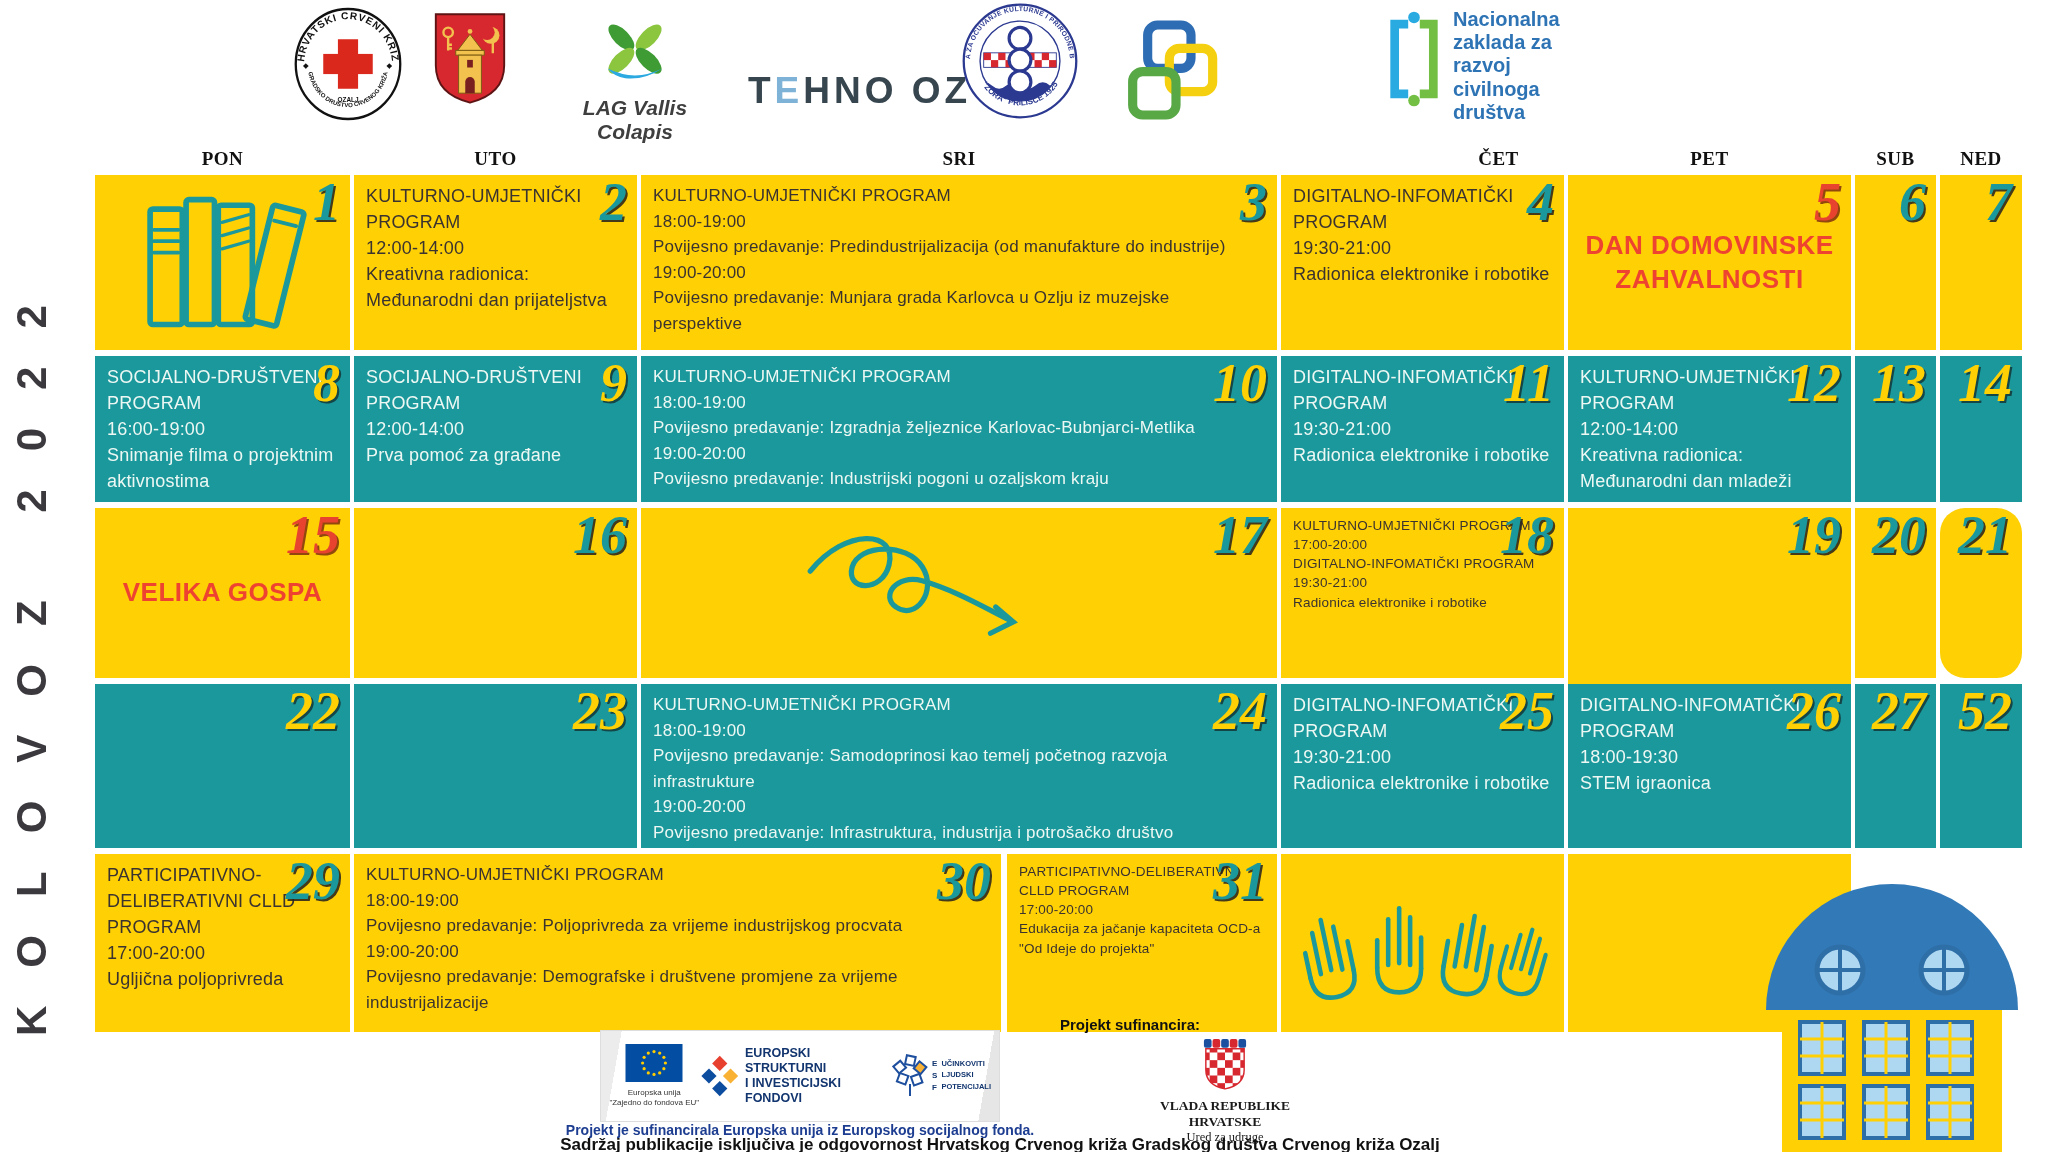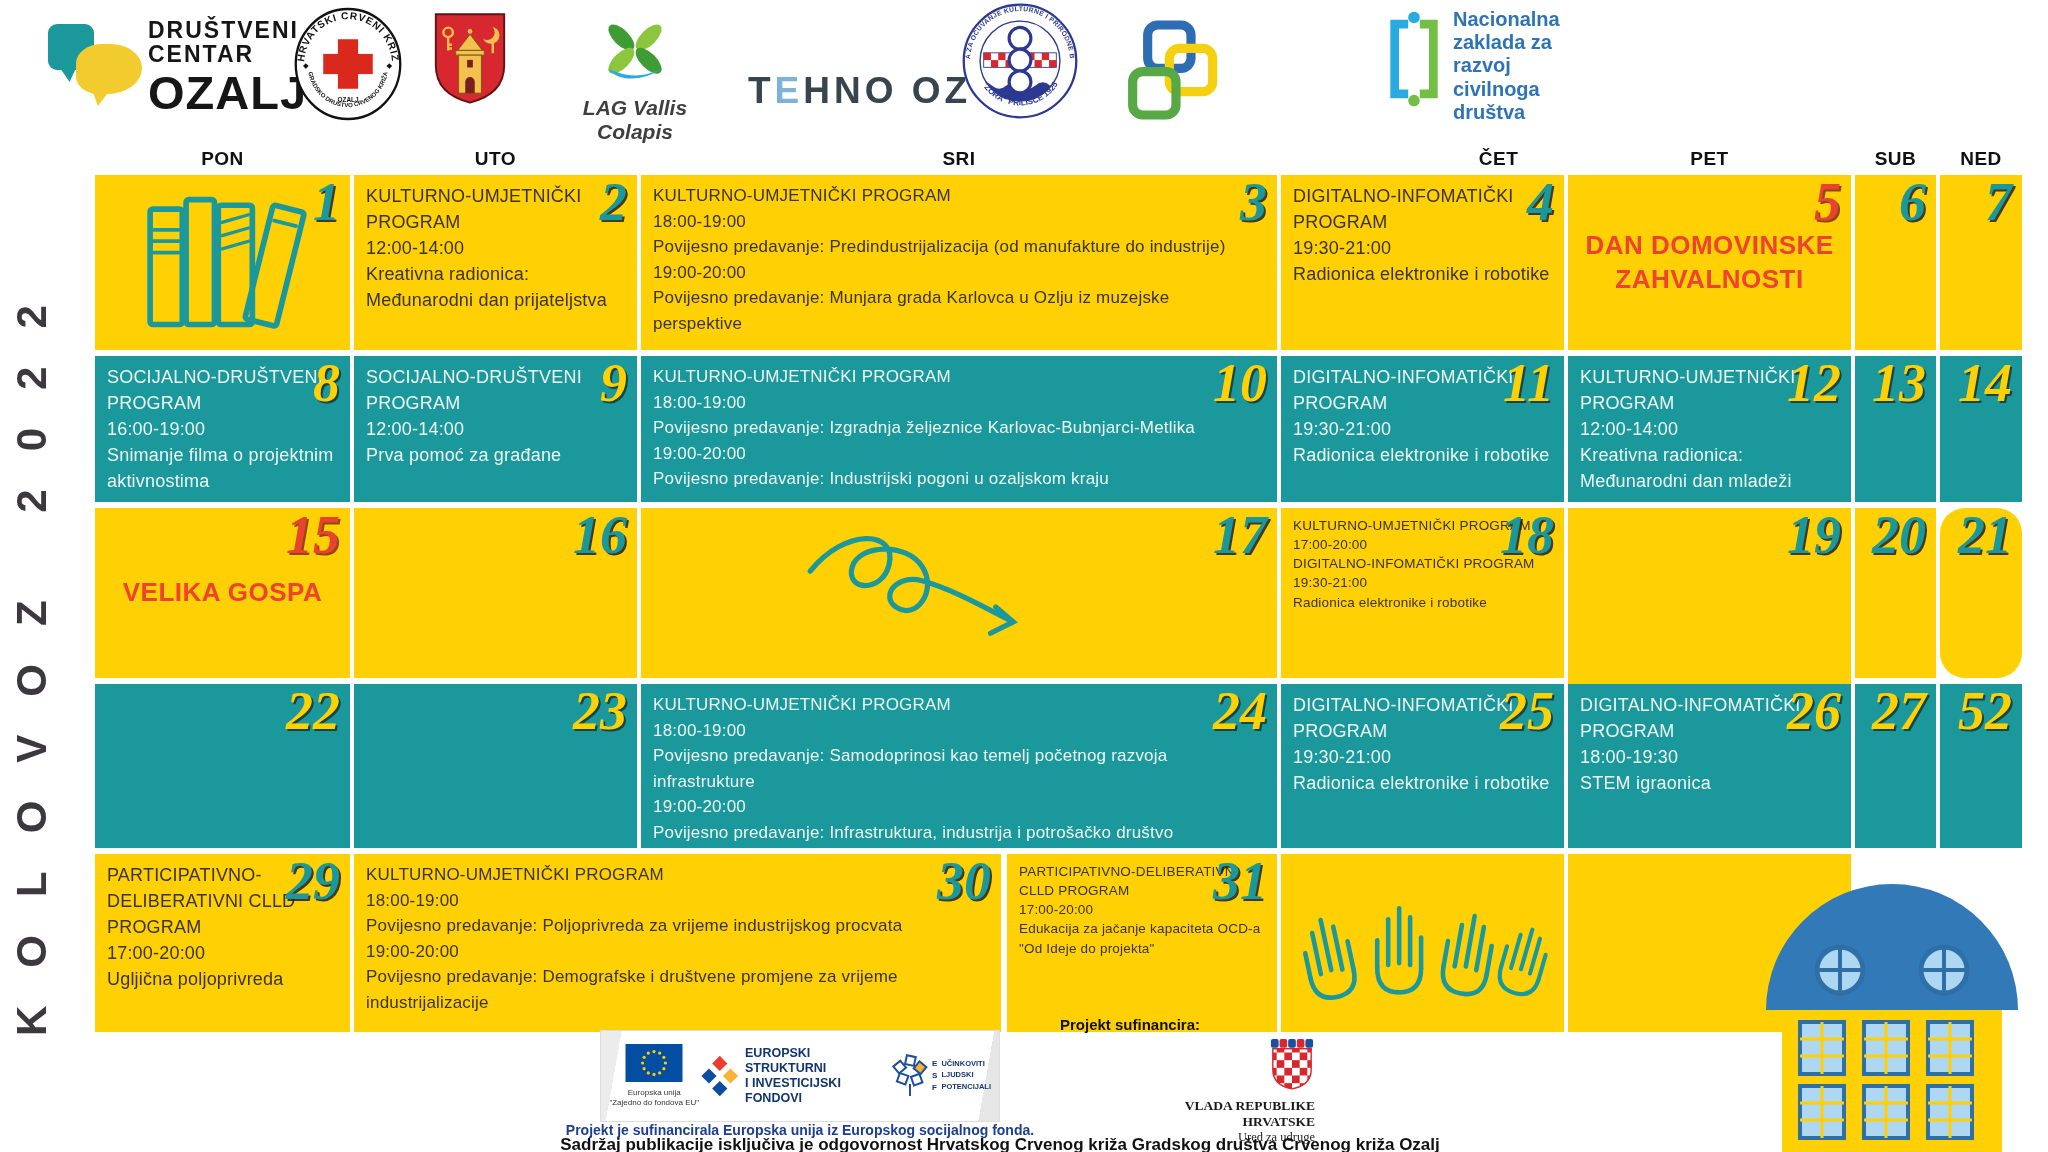--- a/index.html
+++ b/index.html
@@ -29,21 +29,21 @@
   .leader .t1{font-size:33px;font-weight:700;letter-spacing:1px;}
   .leader .t2{font-size:16px;font-weight:700;letter-spacing:1px;}
   .leader .t3{font-size:10px;font-weight:700;letter-spacing:.5px;}
   .zaklada{left:1385px;top:8px;display:flex;}
   .zaklada .txt{margin-left:10px;width:128px;font-size:20px;font-weight:700;color:#2E74B5;line-height:1.16;}
 
   
   .month-vert{position:absolute;left:8px;top:168px;height:868px;width:66px;
     writing-mode:vertical-rl;transform:rotate(180deg);text-align:left;
     font-size:42px;font-weight:700;letter-spacing:38px;color:#3B393E;}
-  .dh{position:absolute;top:148px;text-align:center;font-size:19px;font-weight:700;color:#111;letter-spacing:.5px;}
+  .dh{position:absolute;top:148px;text-align:center;font-size:19px;font-weight:700;color:#111;letter-spacing:.5px;font-family:Liberation Serif, serif;}
 
   
   .cell{position:absolute;box-sizing:border-box;padding:8px 12px;overflow:hidden;}
   .cell.yellow{background:#FFD004;color:#3B3330;}
   .cell.teal{background:#1B989B;color:#EDF8F4;}
   .body{font-size:18px;line-height:1.45;letter-spacing:.2px;padding-right:2px;}
   .cell.wide .body{font-size:17px;line-height:1.5;}
   .cell.small .body{font-size:13.5px;line-height:1.42;}
   .daynum{position:absolute;top:-4px;right:10px;font-family:"Liberation Serif",serif;
     font-style:italic;font-weight:700;font-size:54px;line-height:1.15;z-index:2;}
@@ -65,43 +65,32 @@
   .esif{display:flex;align-items:center;}
   .esif .txt{margin-left:6px;color:#12356F;font-weight:700;font-size:12.5px;line-height:1.2;}
   .esf{display:flex;align-items:center;}
   .esf .cols{display:flex;margin-left:4px;}
   .esf .letters{font-size:8px;font-weight:700;color:#12356F;line-height:1.5;margin-right:4px;white-space:pre-line;}
   .esf .cap{font-size:7.5px;font-weight:700;color:#12356F;line-height:1.5;}
   .eu-note{position:absolute;left:540px;top:1122px;width:520px;text-align:center;
     font-size:14px;font-weight:700;color:#1D3D91;}
   .cofinancer{position:absolute;left:1040px;top:1016px;width:180px;text-align:center;
     font-size:15px;font-weight:700;color:#111;}
-  .gov{position:absolute;left:1135px;top:1036px;width:180px;text-align:right;}
+  .gov{position:absolute;left:1135px;top:1036px;width:180px;text-align:center;}
   .gov .g1{font-family:"Liberation Serif",serif;font-size:13.5px;font-weight:700;color:#1a1a1a;margin-top:2px;}
   .gov .g2{font-family:"Liberation Serif",serif;font-size:12.5px;color:#1a1a1a;}
   .disclaimer{position:absolute;left:430px;top:1135px;width:1140px;text-align:center;
     font-size:17px;font-weight:700;color:#111;}
   .house{position:absolute;left:1762px;top:880px;}
 </style>
 </head>
 <body>
 
 <div class="page">
 
-  <div class="logo dco">
-    <div class="bubble-teal"></div>
-    <div class="bubble-teal-tail"></div>
-    <div class="bubble-yellow"></div>
-    <div class="bubble-yellow-tail"></div>
-    <div class="txt">
-      <div class="l1">DRUŠTVENI</div>
-      <div class="l2">CENTAR</div>
-      <div class="l3">OZALJ</div>
-    </div>
-  </div>
 
   <div class="logo redcross">
     <svg width="110" height="116" viewBox="0 0 120 126">
       <defs>
         <path id="rc-top" d="M12,64 A48,50 0 0 1 108,64" fill="none"></path>
         <path id="rc-bot" d="M16,64 A44,46 0 0 0 104,64" fill="none"></path>
       </defs>
       <ellipse cx="60" cy="63" rx="57" ry="60" fill="#fff" stroke="#111" stroke-width="2.5"></ellipse>
       <text font-size="11" font-weight="bold" letter-spacing="1" fill="#111">
         <textPath href="#rc-top" startOffset="50%" text-anchor="middle">HRVATSKI CRVENI KRIŽ</textPath>

